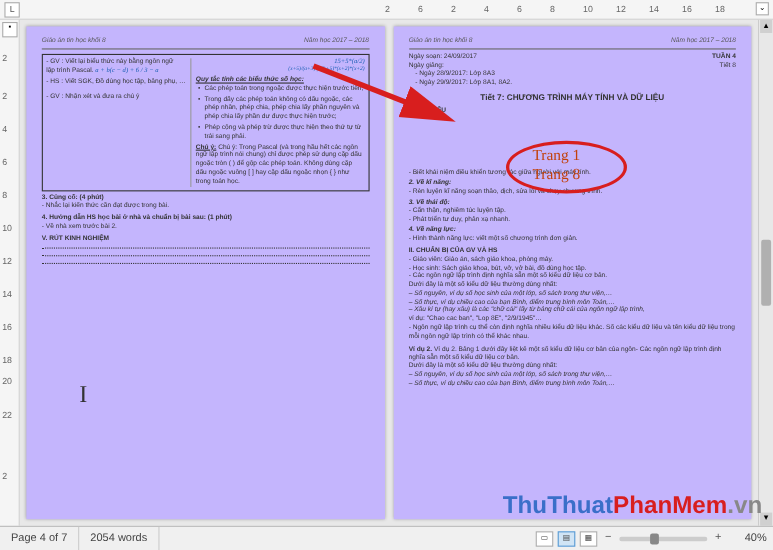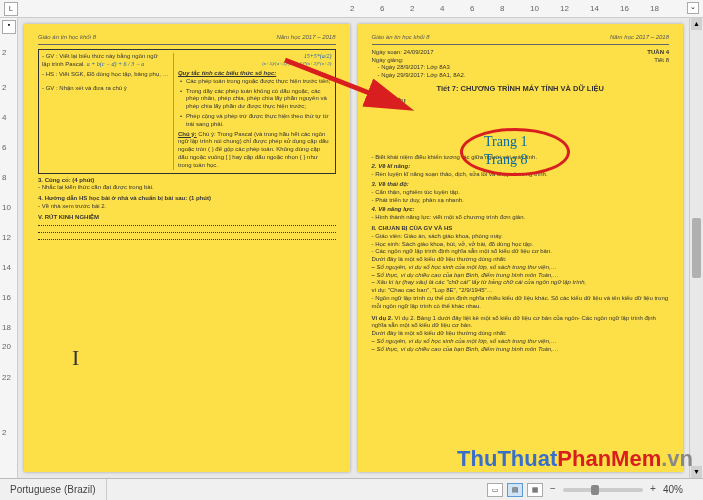--- a/index.html
+++ b/index.html
@@ -19,21 +19,21 @@
 
 
 .scrollbar { position: absolute; right: 0; top: 18px; width: 14px; bottom: 22px; background: #e8e8e8; border-left: 1px solid #ccc; }
 .scroll-thumb { position: absolute; left: 2px; right: 2px; top: 200px; height: 60px; background: #b0b0b0; border-radius: 2px; }
 .scroll-btn { position: absolute; left: 1px; right: 1px; height: 12px; background: #d0d0d0; text-align: center; font-size: 7px; line-height: 12px; }
 
 
 .workspace { position: absolute; left: 18px; right: 14px; top: 18px; bottom: 22px; background: #e8e8e8; overflow: hidden; display: flex; gap: 8px; padding: 6px; }
 
 
-.page { background: #fde047; box-shadow: 0 0 3px rgba(0,0,0,0.3); flex: 1; padding: 10px 14px; font-size: 6px; color: #333; line-height: 1.3; overflow: hidden; position: relative; }
+.page { background: #c4b5fd; box-shadow: 0 0 3px rgba(0,0,0,0.3); flex: 1; padding: 10px 14px; font-size: 6px; color: #333; line-height: 1.3; overflow: hidden; position: relative; }
 .page-header { display: flex; justify-content: space-between; border-bottom: 1px solid #666; padding-bottom: 2px; margin-bottom: 4px; font-style: italic; color: #555; }
 
 
 .left-box { border: 1px solid #333; padding: 3px; margin-bottom: 3px; display: flex; }
 .left-col { flex: 1; padding-right: 3px; border-right: 1px solid #999; }
 .right-col { flex: 1.2; padding-left: 4px; }
 .formula { color: #1a5fb4; font-family: 'Times New Roman', serif; font-style: italic; }
 .section-title { font-weight: bold; margin-top: 3px; }
 .bullet { padding-left: 8px; position: relative; margin-bottom: 2px; }
 .bullet:before { content: "•"; position: absolute; left: 2px; }
@@ -41,21 +41,21 @@
 
 .meeting-info { display: flex; justify-content: space-between; margin-bottom: 4px; }
 .lesson-title { text-align: center; font-weight: bold; font-size: 7.5px; margin: 4px 0; }
 .subhead { font-weight: bold; margin-top: 3px; }
 .sub-num { font-weight: bold; font-style: italic; margin-top: 2px; }
 .italic-line { font-style: italic; }
 
 
 .red-arrow { position: absolute; top: 52px; left: 280px; pointer-events: none; }
 .red-oval { position: absolute; border: 3px solid #d81e1e; border-radius: 50%; pointer-events: none; }
-.red-text { position: absolute; color: #0369a1; font-family: 'Times New Roman', serif; font-size: 14px; font-weight: normal; pointer-events: none; }
+.red-text { position: absolute; color: #c2410c; font-family: 'Times New Roman', serif; font-size: 14px; font-weight: normal; pointer-events: none; }
 
 
 .text-cursor { position: absolute; left: 48px; top: 320px; font-size: 22px; color: #333; font-family: serif; }
 
 
 .statusbar { position: absolute; left: 0; right: 0; bottom: 0; height: 22px; background: #f0f0f0; border-top: 1px solid #bbb; display: flex; align-items: center; font-size: 10px; color: #444; }
 .sb-item { padding: 0 10px; border-right: 1px solid #ccc; height: 100%; display: flex; align-items: center; }
 .sb-right { margin-left: auto; display: flex; align-items: center; gap: 4px; padding-right: 6px; }
 .view-btn { width: 16px; height: 14px; border: 1px solid #aaa; background: #fff; font-size: 7px; text-align: center; line-height: 12px; }
 .view-btn.active { background: #d0e4f5; border-color: #5a9bd4; }
@@ -205,25 +205,26 @@
 
 <div class="red-oval" style="left:460px;top:128px;width:110px;height:48px"></div>
 <div class="red-text" style="left:484px;top:134px">Trang 1</div>
 <div class="red-text" style="left:484px;top:152px">Trang 8</div>
 
 <div class="watermark">
   <span class="wm-blue">ThuThuat</span><span class="wm-red">PhanMem</span><span class="wm-gray">.vn</span>
 </div>
 
 <div class="statusbar">
-  <div class="sb-item">Portuguese (Brazil)</div>
+  <div class="sb-item">Page 4 of 7</div>
+  <div class="sb-item">2054 words</div>
   <div class="sb-right">
     <div class="view-btn">▭</div>
     <div class="view-btn active">▤</div>
     <div class="view-btn">▦</div>
     <div class="zoom-btn">−</div>
     <div class="zoom-slider">
         <div class="zoom-slider-thumb"></div>
       </div>
     <div class="zoom-btn">+</div>
-    <div style="width:34px;text-align:left">40%</div>
+    <div style="width:34px;text-align:right">40%</div>
   </div>
 </div>
 
 </body></html>

